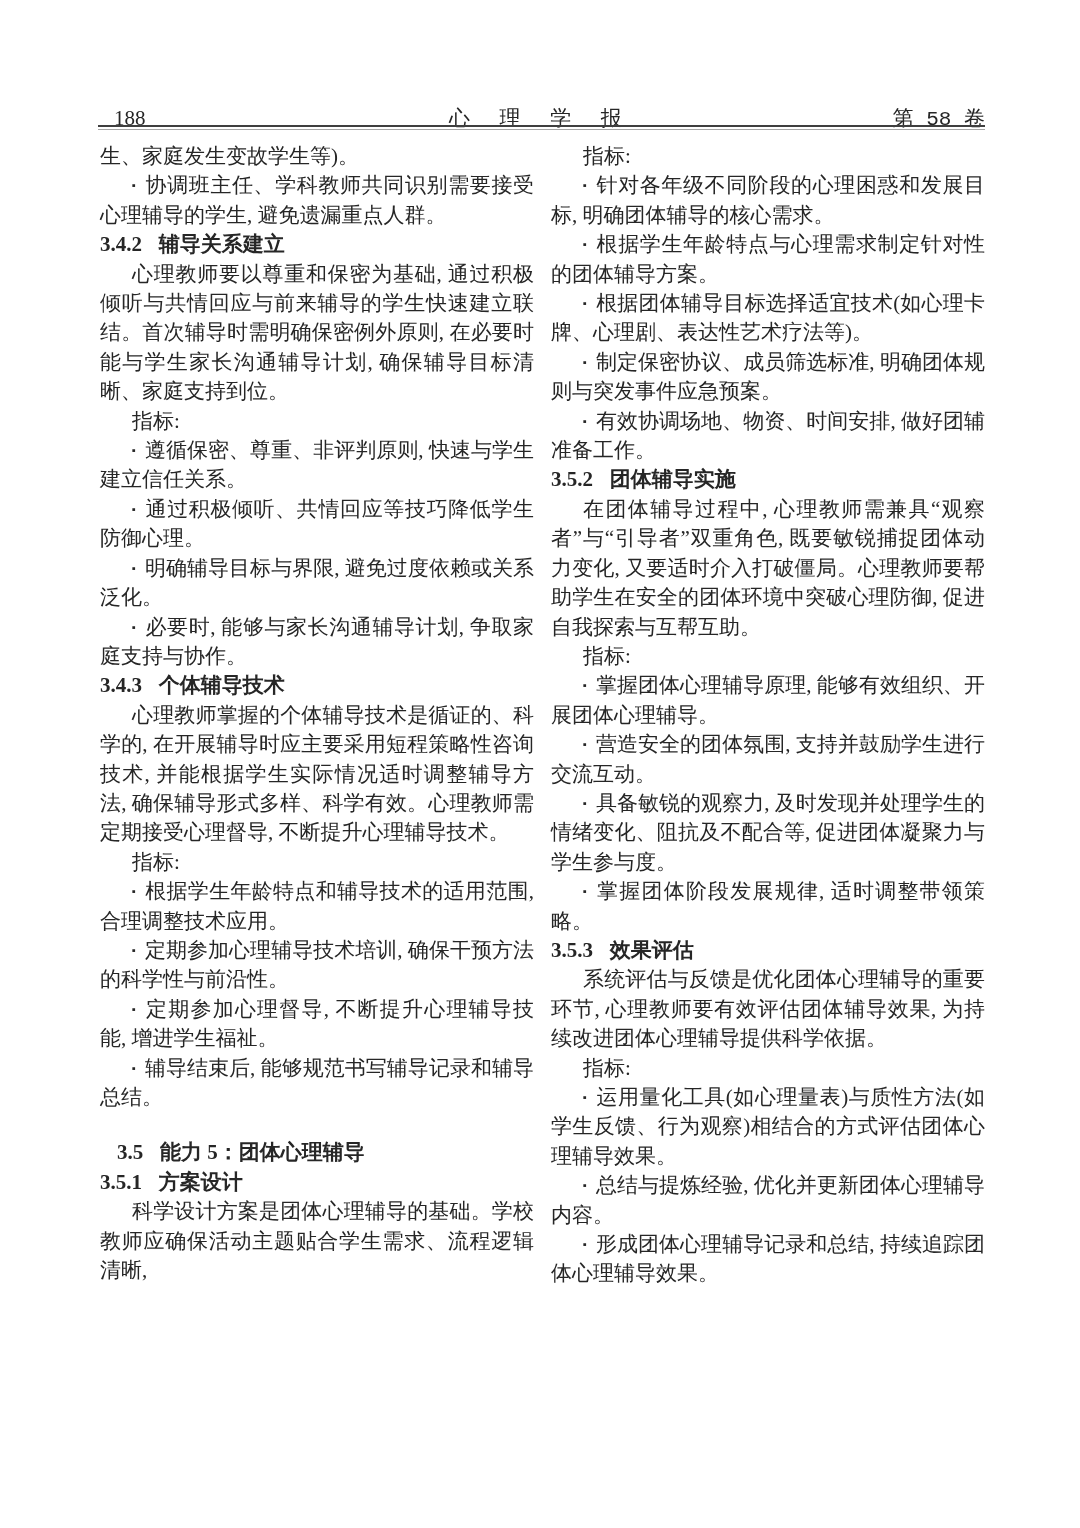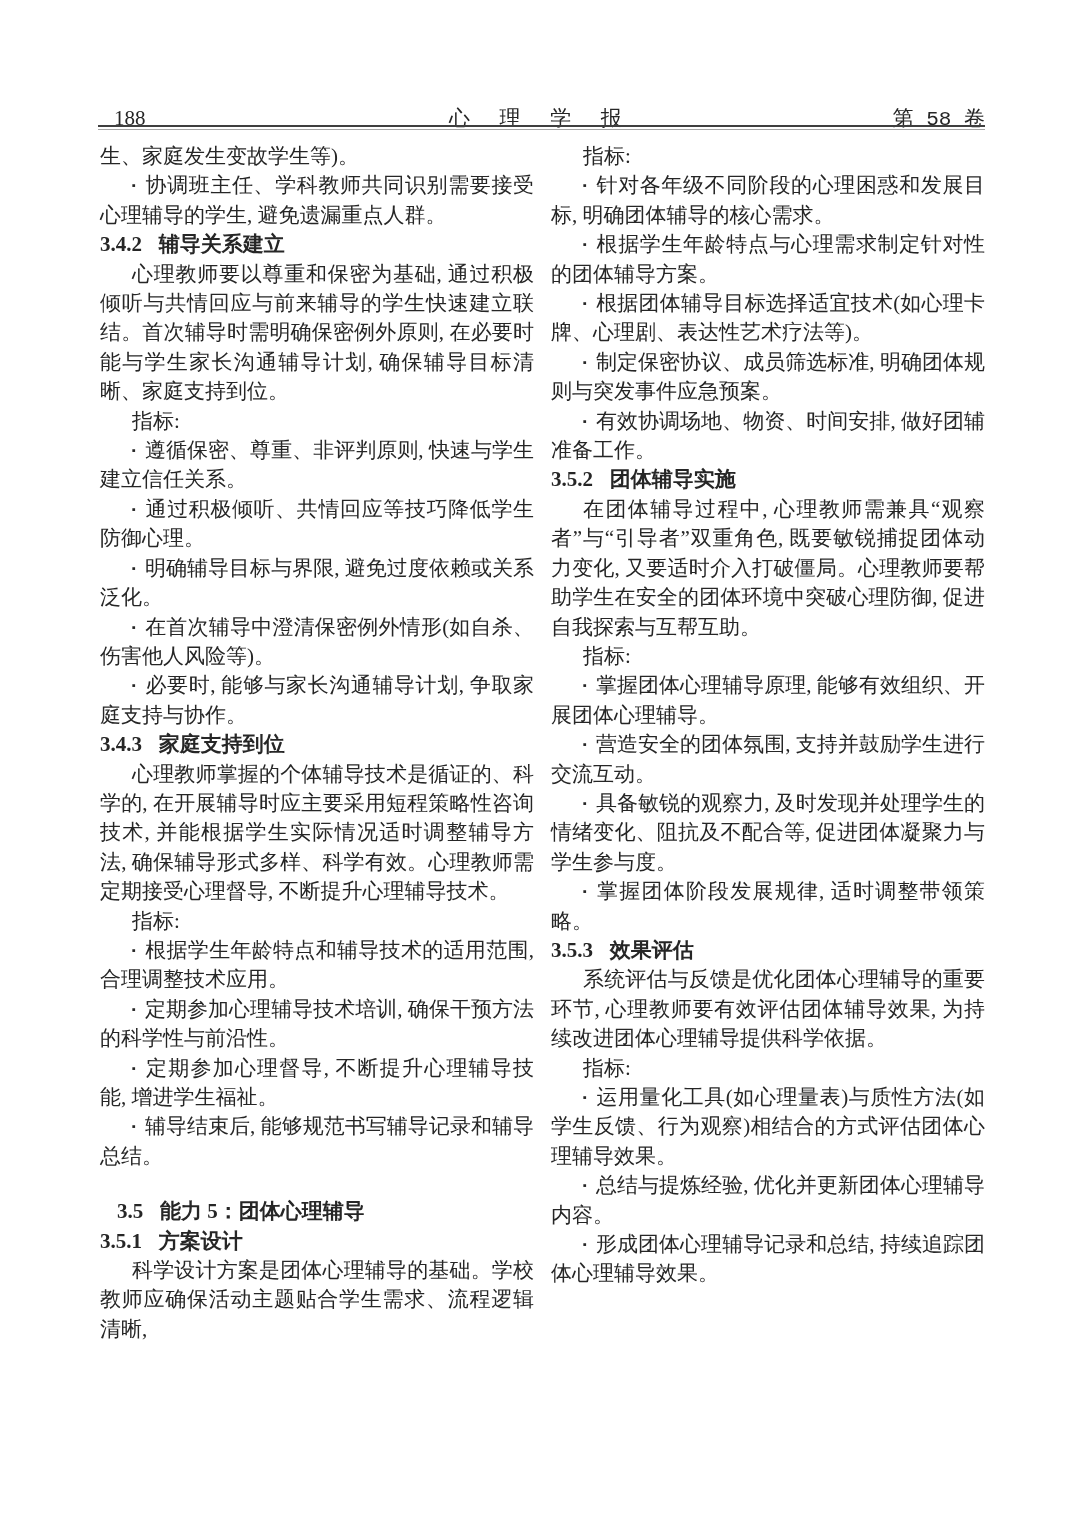--- a/index.html
+++ b/index.html
@@ -85,23 +85,22 @@
 <div class="columns">
   <div class="column">
       <p class="blk cont">生、家庭发生变故学生等)。</p>
       <p class="blk indent"><span class="bullet-glyph">▪</span><span>协调班主任、学科教师共同识别需要接受心理辅导的学生, 避免遗漏重点人群。</span></p>
       <p class="blk heading h3"><span class="hnum">3.4.2</span><span class="htitle">辅导关系建立</span></p>
       <p class="blk indent">心理教师要以尊重和保密为基础, 通过积极倾听与共情回应与前来辅导的学生快速建立联结。首次辅导时需明确保密例外原则, 在必要时能与学生家长沟通辅导计划, 确保辅导目标清晰、家庭支持到位。</p>
       <p class="blk indent">指标:</p>
       <p class="blk indent"><span class="bullet-glyph">▪</span><span>遵循保密、尊重、非评判原则, 快速与学生建立信任关系。</span></p>
       <p class="blk indent"><span class="bullet-glyph">▪</span><span>通过积极倾听、共情回应等技巧降低学生防御心理。</span></p>
       <p class="blk indent"><span class="bullet-glyph">▪</span><span>明确辅导目标与界限, 避免过度依赖或关系泛化。</span></p>
-      <p class="blk indent"><span class="bullet-glyph">▪</span><span>在首次辅导中澄清保密例外情形(如自杀、伤害他人风险等)。</span></p>
       <p class="blk indent"><span class="bullet-glyph">▪</span><span>必要时, 能够与家长沟通辅导计划, 争取家庭支持与协作。</span></p>
-      <p class="blk heading h3"><span class="hnum">3.4.3</span><span class="htitle">家庭支持到位</span></p>
+      <p class="blk heading h3"><span class="hnum">3.4.3</span><span class="htitle">个体辅导技术</span></p>
       <p class="blk indent">心理教师掌握的个体辅导技术是循证的、科学的, 在开展辅导时应主要采用短程策略性咨询技术, 并能根据学生实际情况适时调整辅导方法, 确保辅导形式多样、科学有效。心理教师需定期接受心理督导, 不断提升心理辅导技术。</p>
       <p class="blk indent">指标:</p>
       <p class="blk indent"><span class="bullet-glyph">▪</span><span>根据学生年龄特点和辅导技术的适用范围, 合理调整技术应用。</span></p>
       <p class="blk indent"><span class="bullet-glyph">▪</span><span>定期参加心理辅导技术培训, 确保干预方法的科学性与前沿性。</span></p>
       <p class="blk indent"><span class="bullet-glyph">▪</span><span>定期参加心理督导, 不断提升心理辅导技能, 增进学生福祉。</span></p>
       <p class="blk indent"><span class="bullet-glyph">▪</span><span>辅导结束后, 能够规范书写辅导记录和辅导总结。</span></p>
       <p class="blk heading h2"><span class="hnum">3.5</span><span class="htitle">能力 5：团体心理辅导</span></p>
       <p class="blk heading h3"><span class="hnum">3.5.1</span><span class="htitle">方案设计</span></p>
       <p class="blk indent">科学设计方案是团体心理辅导的基础。学校教师应确保活动主题贴合学生需求、流程逻辑清晰,</p>
     </div>

